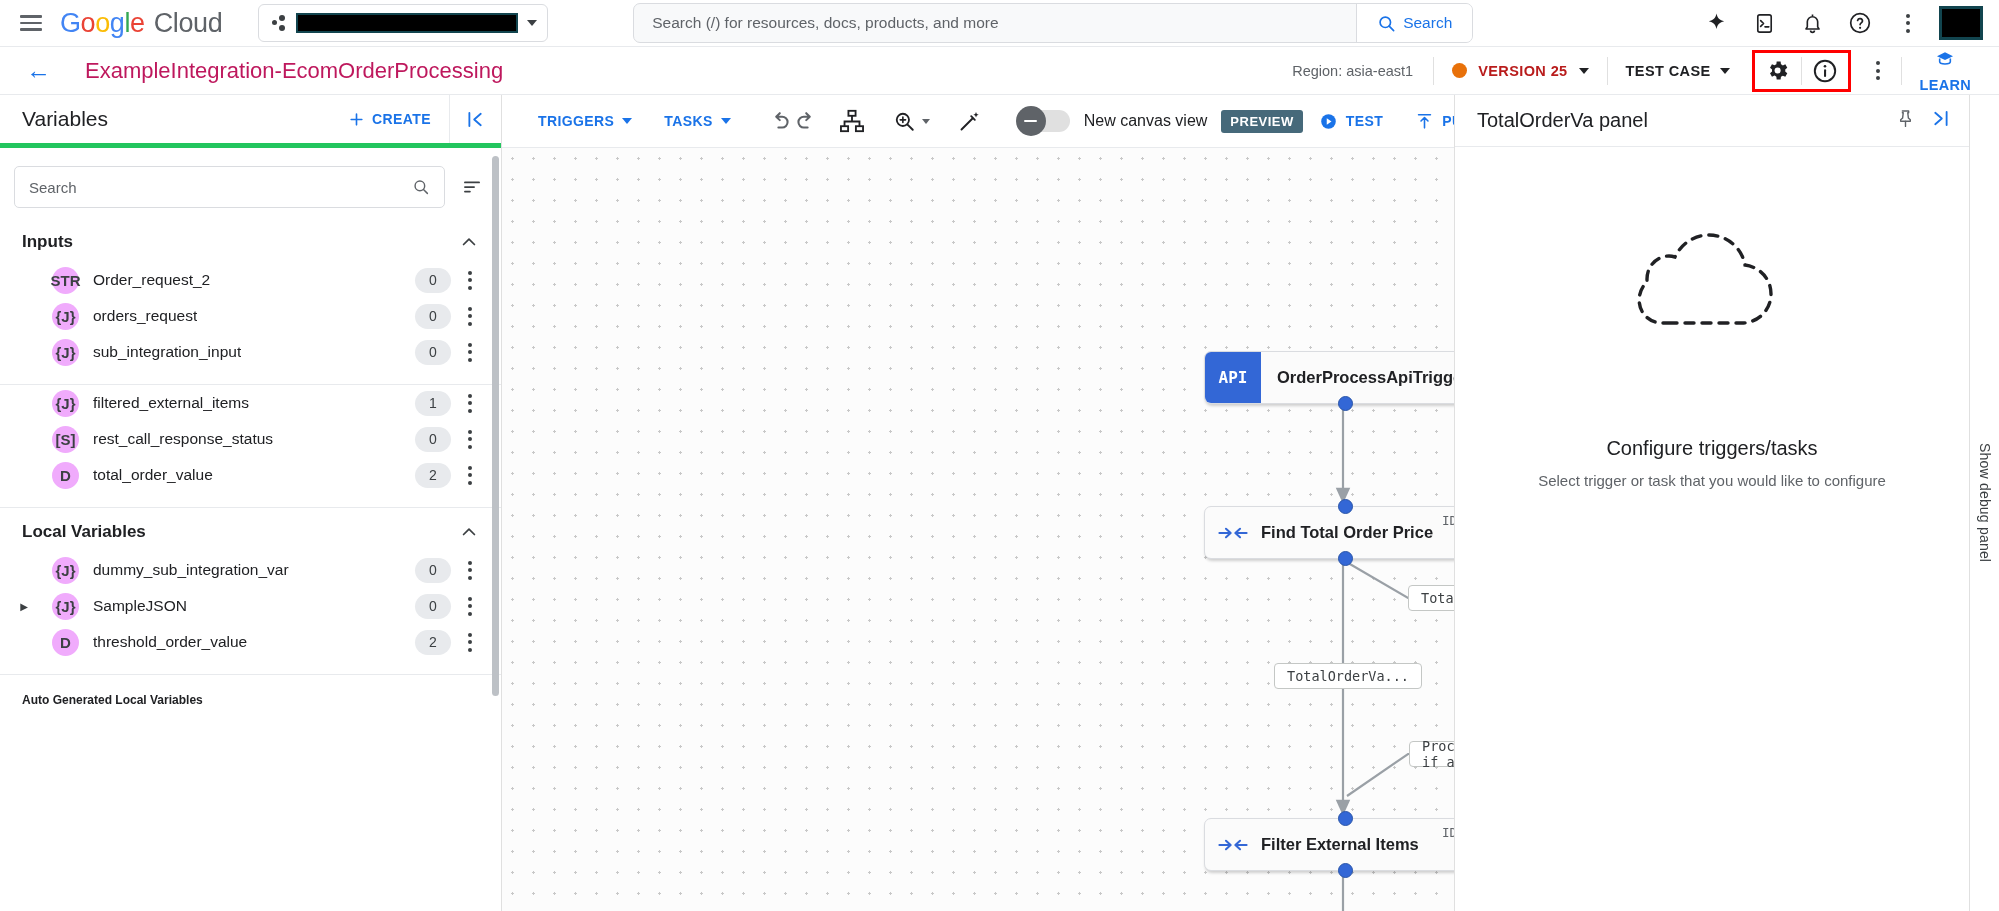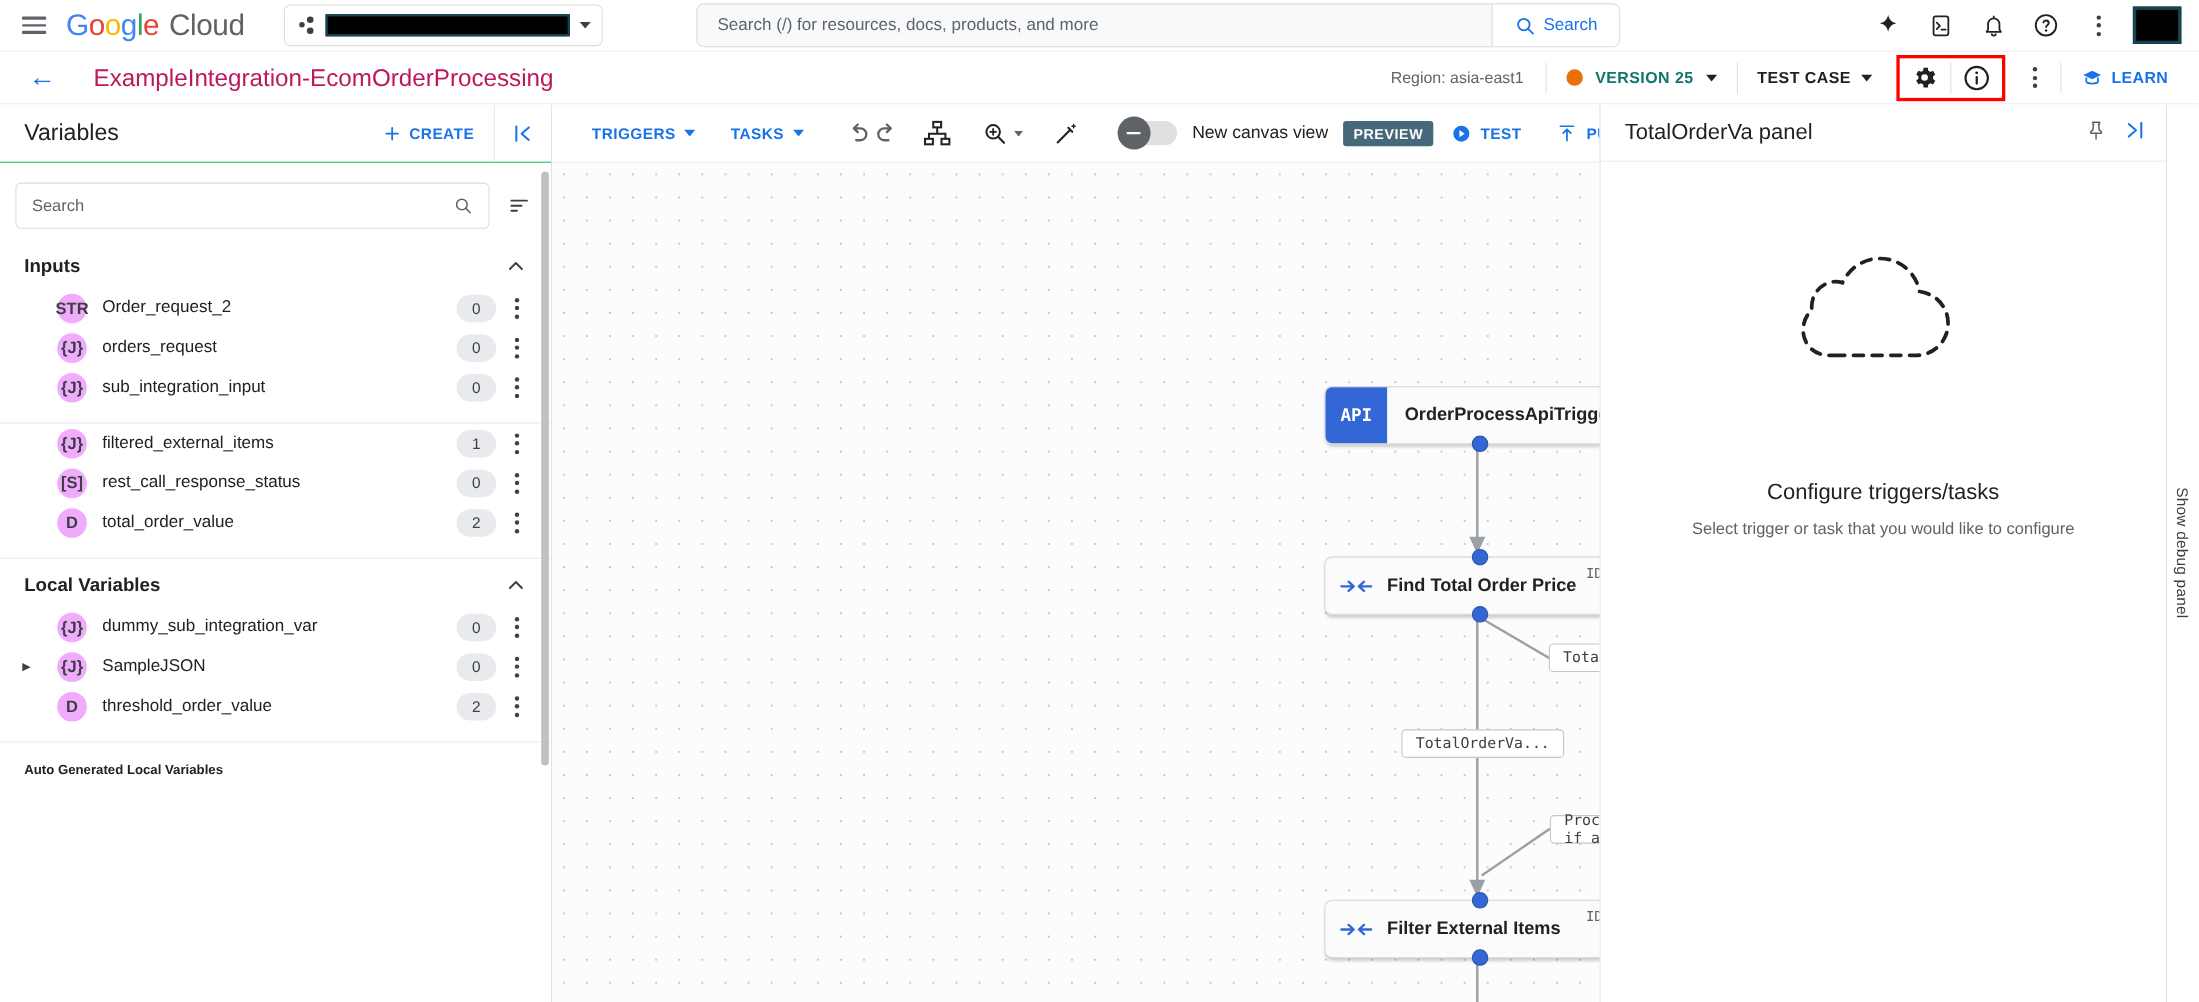--- a/index.html
+++ b/index.html
@@ -64,39 +64,39 @@
   .pagehead {
     height: 48px; flex: 0 0 48px; display: flex; align-items: center;
     border-bottom: 1px solid #e8eaed; background: #fff; padding: 0 14px 0 18px;
   }
   .back-arrow { color: #1a73e8; font-size: 25px; line-height: 1; cursor: pointer; padding: 0 8px; }
   .page-title { font-size: 22px; color: #be185d; margin-left: 26px; white-space: nowrap; }
   .ph-right { margin-left: auto; display: flex; align-items: center; height: 100%; }
   .region-label { font-size: 14.5px; color: #5f6368; padding-right: 20px; white-space: nowrap; }
   .vsep { width: 1px; height: 28px; background: #e0e0e0; }
   .version-chip { display: flex; align-items: center; gap: 11px; padding: 0 18px; cursor: pointer;
-    font-size: 14.5px; font-weight: 700; letter-spacing: .4px; color: #0f766e; white-space: nowrap; }
+    font-size: 14.5px; font-weight: 700; letter-spacing: .4px; color: #b91c1c; white-space: nowrap; }
   .dot-orange { width: 15px; height: 15px; border-radius: 50%; background: #E8710A; flex: 0 0 15px; }
   .caret-sm { width: 0; height: 0; border-left: 5px solid transparent; border-right: 5px solid transparent;
     border-top: 6px solid #202124; }
   .testcase-chip { display: flex; align-items: center; gap: 9px; padding: 0 18px; cursor: pointer;
     font-size: 14.5px; font-weight: 700; letter-spacing: .4px; color: #202124; white-space: nowrap; }
   .redbox { border: 3px solid #ff0000; display: flex; align-items: center; height: 42px; margin: 0 4px; }
   .hicon { width: 46px; height: 40px; display: flex; align-items: center; justify-content: center; cursor: pointer; }
   .learn-btn { display: flex; align-items: center; gap: 8px; padding: 0 14px 0 18px; cursor: pointer;
-    color: #1a73e8; font-size: 14.5px; font-weight: 600; letter-spacing: .3px; }
+    color: #1a73e8; font-size: 14.5px; font-weight: 600; letter-spacing: .3px; flex-direction: column; }
 
   
   .body { flex: 1; display: flex; min-height: 0; }
 
   
   .sidebar { width: 502px; flex: 0 0 502px; display: flex; flex-direction: column;
     border-right: 1px solid #e0e0e0; background: #fff; min-height: 0; }
   .sb-head { height: 53px; flex: 0 0 53px; display: flex; align-items: center;
-    padding: 0 0 0 22px; border-bottom: 1px solid #22c55e; justify-content: center; }
+    padding: 0 0 0 22px; border-bottom: 5px solid #22c55e; justify-content: center; }
   .sb-title { font-size: 21px; color: #202124; }
   .sb-create { margin-left: auto; display: flex; align-items: center; gap: 7px; color: #1a73e8;
     font-size: 14px; font-weight: 600; letter-spacing: .4px; cursor: pointer; padding-right: 18px; }
   .sb-collapse { border-left: 1px solid #e8eaed; width: 52px; height: 100%; display: flex;
     align-items: center; justify-content: center; color: #1a73e8; cursor: pointer; }
   .sb-scroll { flex: 1; overflow: hidden; position: relative; padding-top: 6px; }
   .sb-searchrow { display: flex; align-items: center; gap: 14px; padding: 12px 16px 10px 14px; }
   .sb-searchbox { flex: 1; height: 42px; border: 1px solid #dadce0; border-radius: 5px;
     display: flex; align-items: center; padding: 0 14px; }
   .sb-searchbox input { flex: 1; border: 0; outline: none; font-size: 15px; color: #3c4043;

